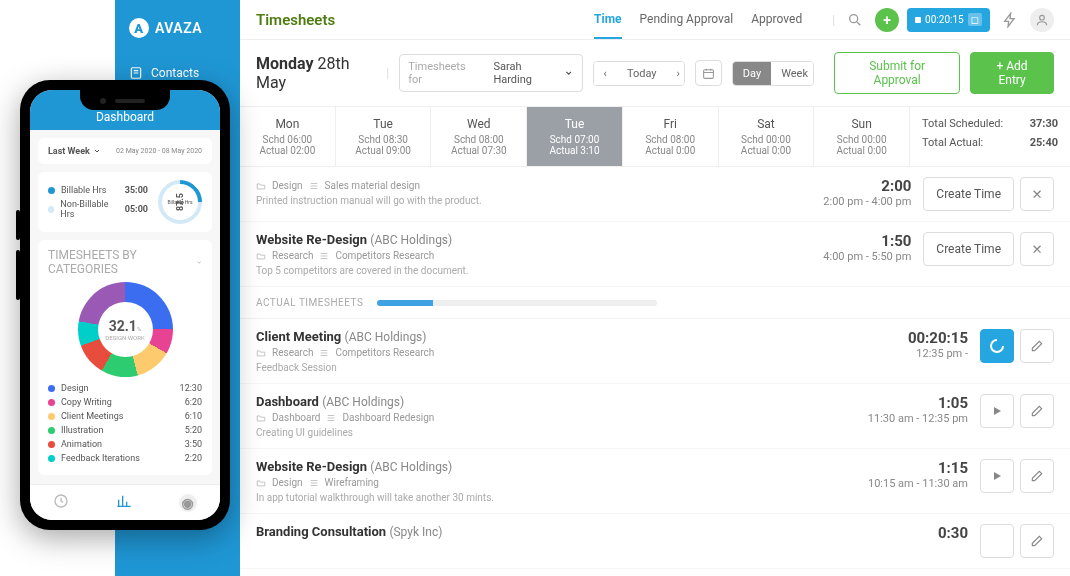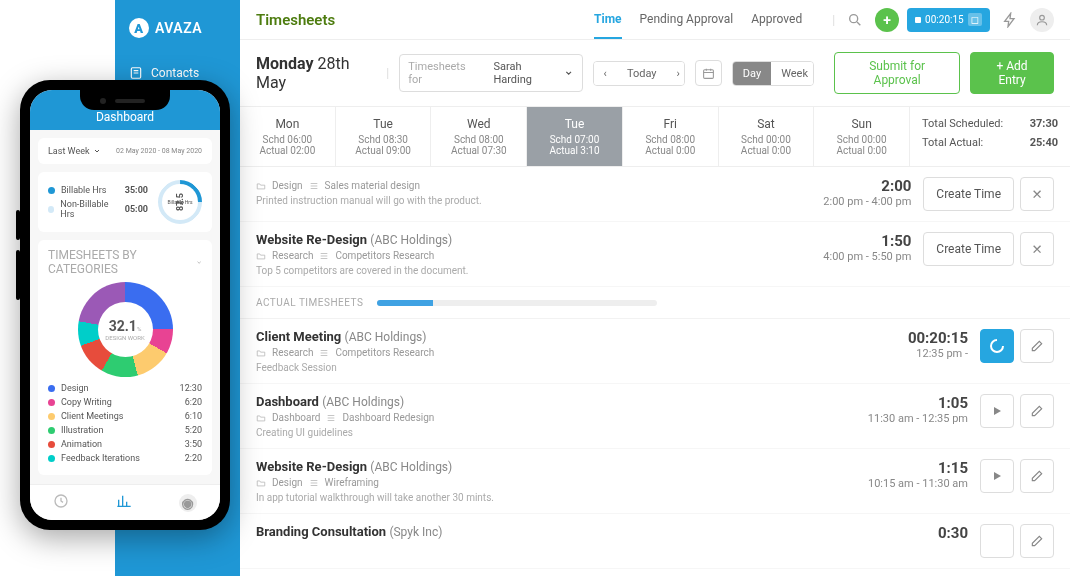--- a/index.html
+++ b/index.html
@@ -62,21 +62,21 @@
 .phone{position:absolute;left:20px;top:80px;width:210px;height:450px;border-radius:30px;background:#000;padding:10px;box-shadow:0 8px 30px rgba(0,0,0,.35)}
 .phone::before{content:"";position:absolute;left:-4px;top:130px;width:4px;height:30px;background:#000;border-radius:2px}
 .phone::after{content:"";position:absolute;left:-4px;top:170px;width:4px;height:50px;background:#000;border-radius:2px}
 .phone-inner{width:100%;height:100%;background:#f7f7f7;border-radius:22px;overflow:hidden;position:relative}
 .notch{position:absolute;top:0;left:50%;transform:translateX(-50%);width:90px;height:20px;background:#000;border-radius:0 0 14px 14px}
 .notch::before{content:"";position:absolute;left:20px;top:8px;width:6px;height:6px;border-radius:50%;background:#222}
 .notch::after{content:"";position:absolute;left:35px;top:9px;width:30px;height:4px;border-radius:3px;background:#222}
 .ph-header{height:40px;background:#1f97d5;color:#fff;display:flex;align-items:center;justify-content:center;font-size:12px;padding-top:14px}
 .ph-row{background:#fff;margin:8px;border-radius:6px;padding:8px 10px}
 .ph-filters{display:flex;justify-content:space-between;align-items:center;font-size:9px;color:#888}
-.ph-filters .lw{display:flex;align-items:center;gap:3px;color:#555;font-weight:400}
+.ph-filters .lw{display:flex;align-items:center;gap:3px;color:#555;font-weight:700}
 .ring{width:44px;height:44px;border-radius:50%;border:4px solid #d3e9f7;border-top-color:#1f97d5;transform:rotate(45deg);position:relative}
 .ring span{position:absolute;inset:0;display:flex;flex-direction:column;align-items:center;justify-content:center;transform:rotate(-45deg);font-size:9px;font-weight:700;color:#555}
 .leg{display:flex;align-items:center;gap:6px;font-size:9px;color:#555;margin:4px 0}
 .dot{width:7px;height:7px;border-radius:50%}
 .donut{width:95px;height:95px;margin:6px auto;position:relative;border-radius:50%;
 background:conic-gradient(#3a6df0 0 90deg,#e84393 90deg 120deg,#fdcb6e 120deg 165deg,#2ecc71 165deg 210deg,#e74c3c 210deg 250deg,#00cec9 250deg 280deg,#9b59b6 280deg 360deg)}
 .donut::after{content:"";position:absolute;inset:20px;background:#fff;border-radius:50%}
 .donut-label{position:absolute;inset:0;display:flex;flex-direction:column;align-items:center;justify-content:center;font-size:14px;font-weight:700;color:#555;z-index:1}
 .donut-label small{font-size:6px;color:#aaa;font-weight:400}
 .cat-title{font-size:12px;color:#aaa;display:flex;align-items:center;gap:4px}

